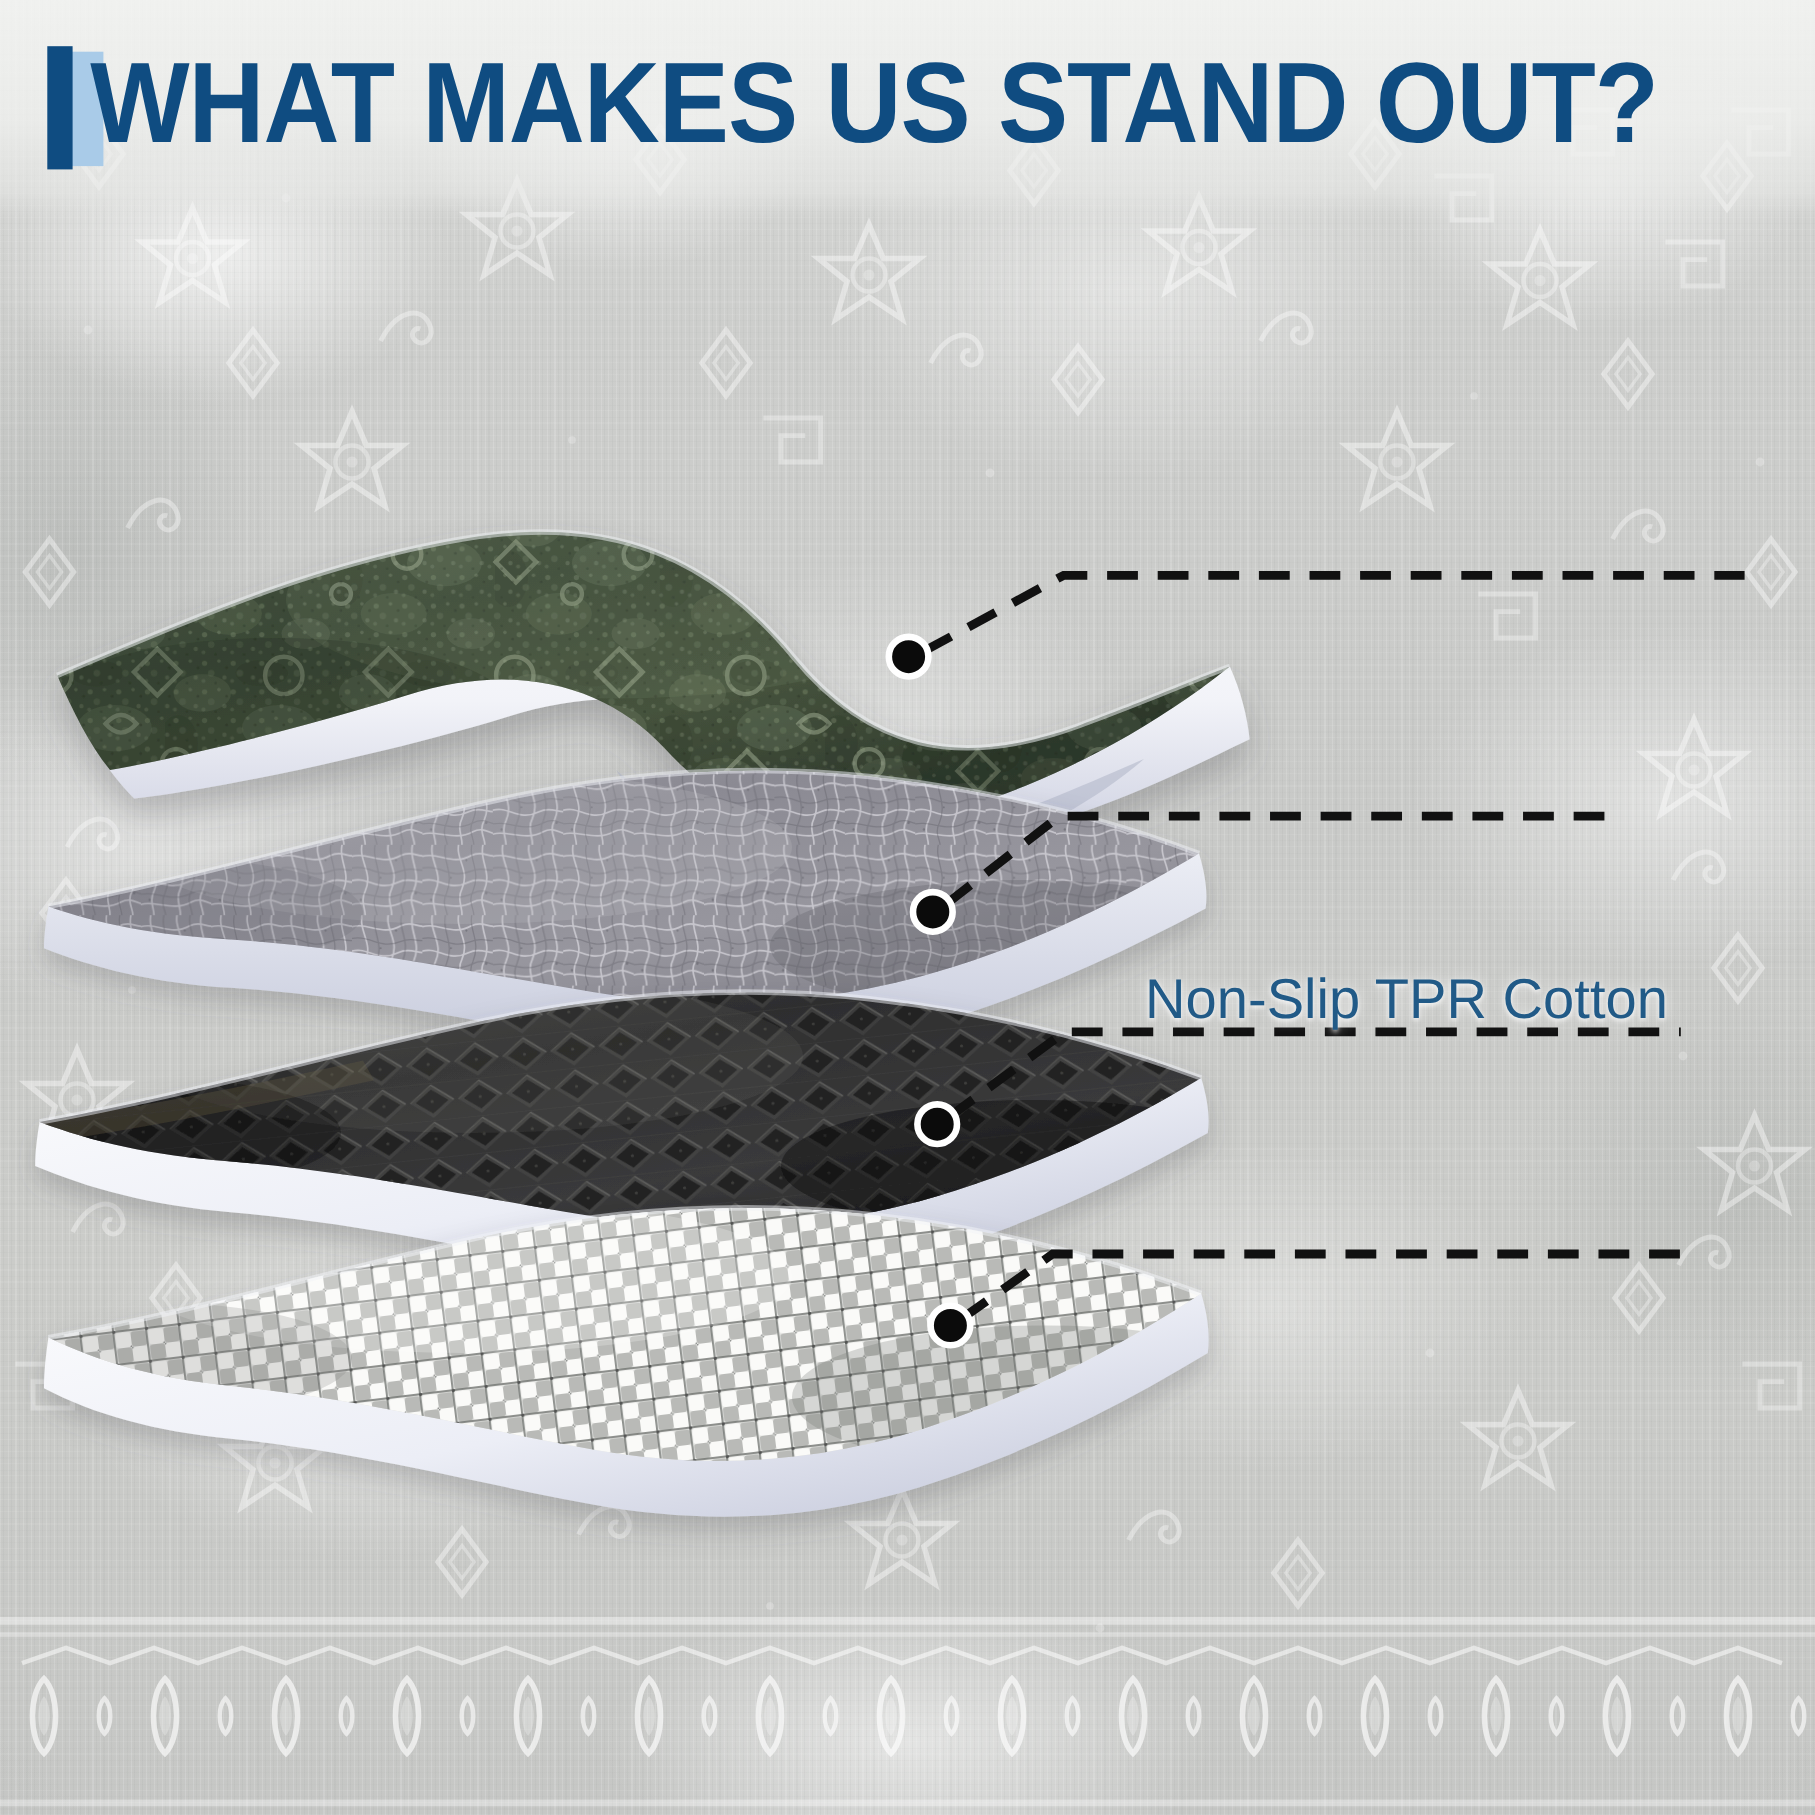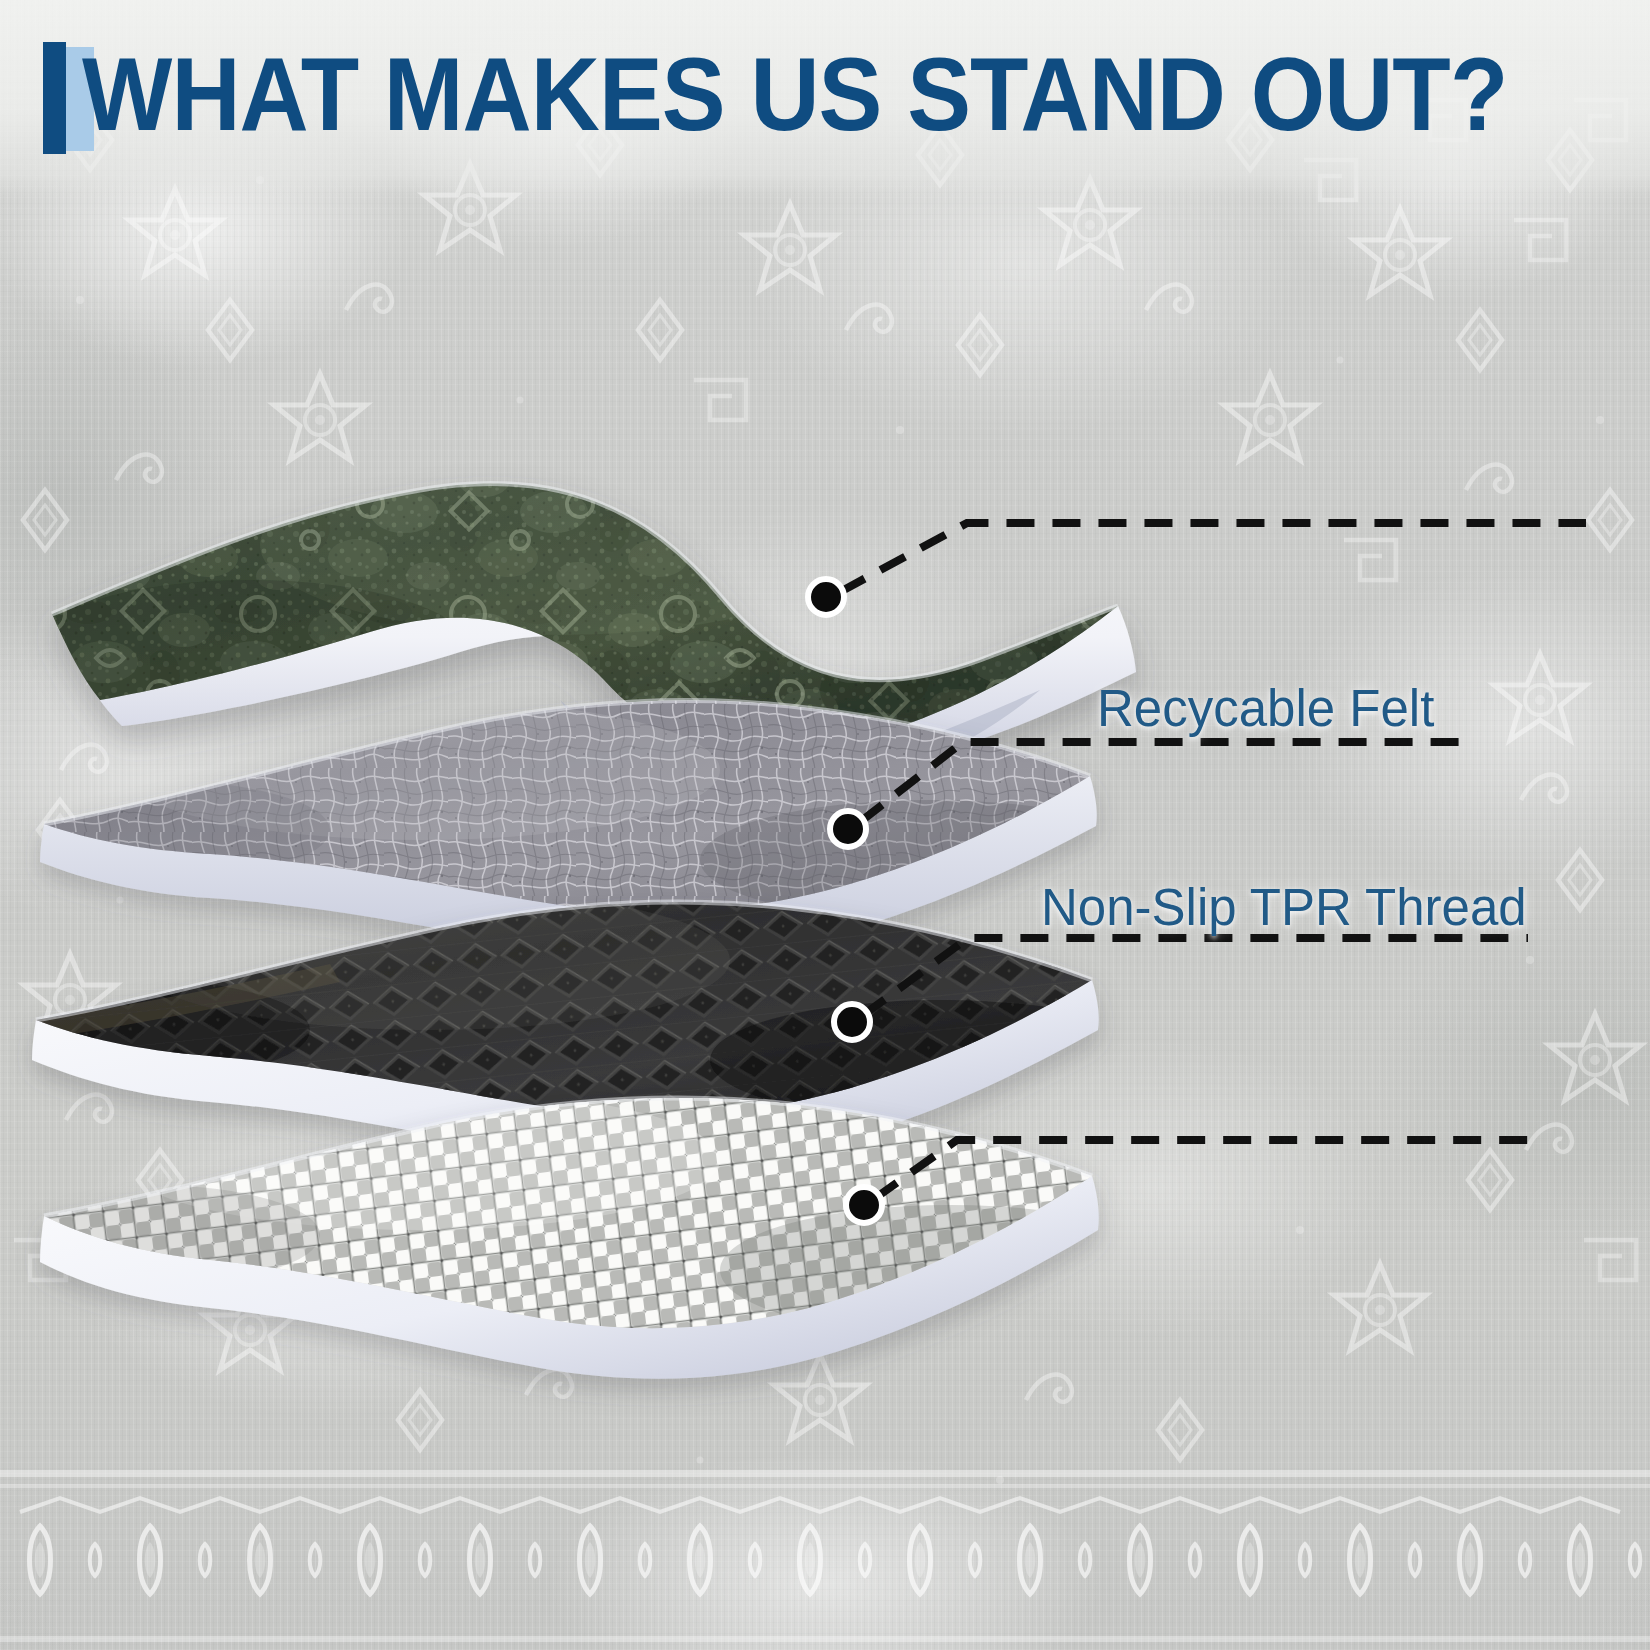--- a/index.html
+++ b/index.html
@@ -566,18 +566,17 @@
       <circle cx="852" cy="1022" r="18" fill="#0b0b0b" stroke="#ffffff" stroke-width="6"></circle>
     </g>
 
     <g>
       <path d="M874,1199 L957,1140 L1538,1140" fill="none" stroke="#111111" stroke-width="8" stroke-dasharray="28 18" stroke-linecap="butt"></path>
       <circle cx="864" cy="1205" r="18" fill="#0b0b0b" stroke="#ffffff" stroke-width="6"></circle>
     </g>
   </svg>
 
 
-  <div class="label" style="left:1097px;top:681px;">Recycable Felt</div>
-
-  <div class="label" style="left:1041px;top:880px;">Non-Slip TPR Thread</div>
+
+  <div class="label" style="left:1041px;top:880px;">Non-Slip TPR Cotton</div>
 
 
 </div>
 
 </body></html>

